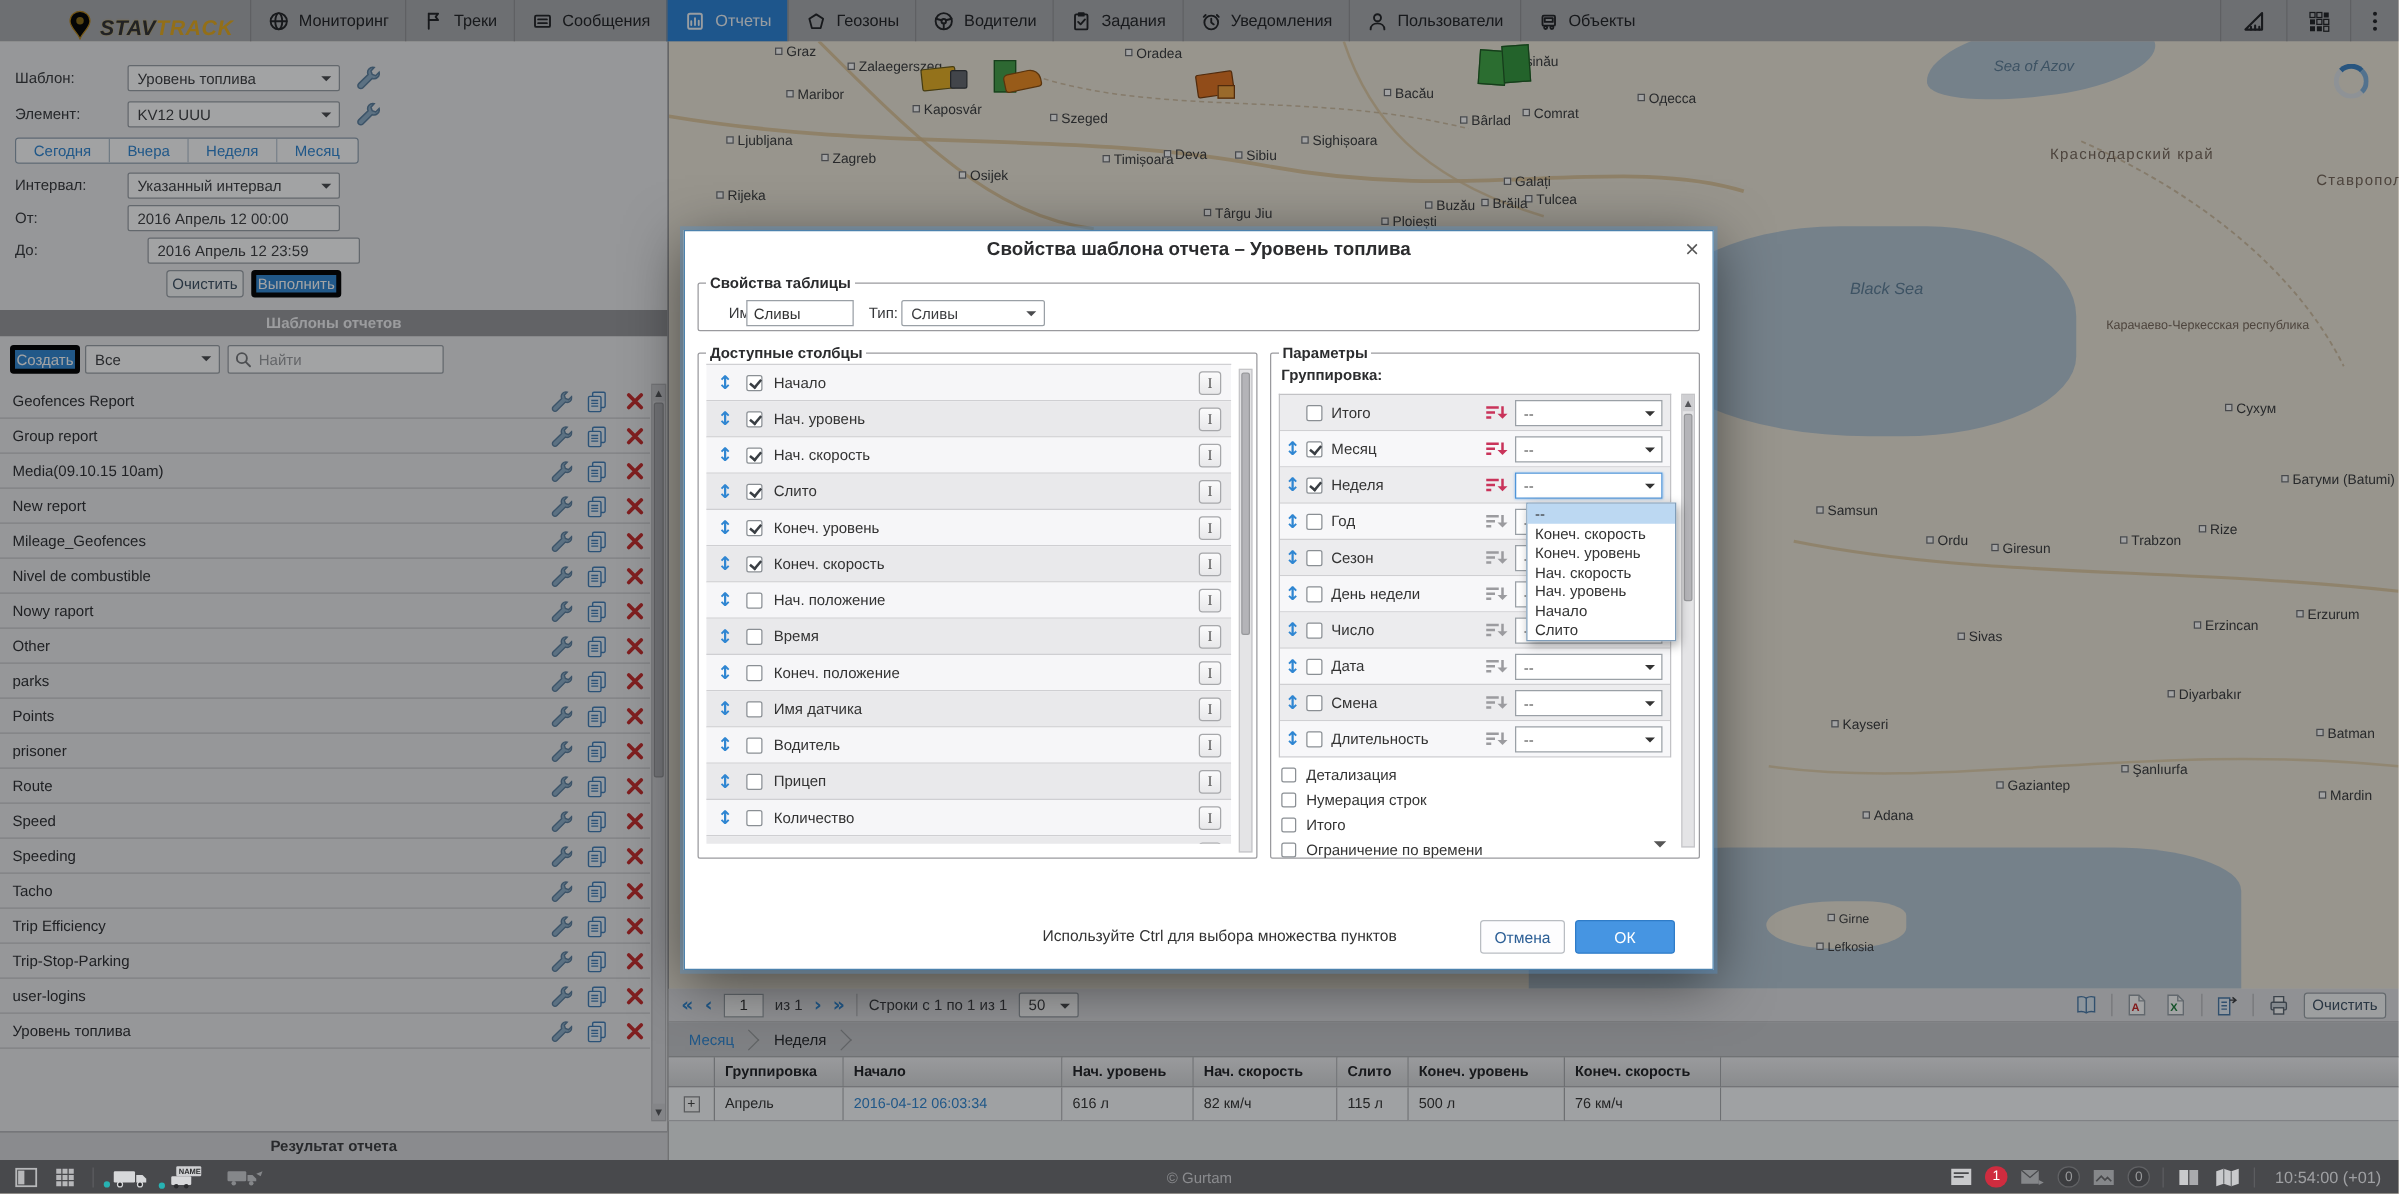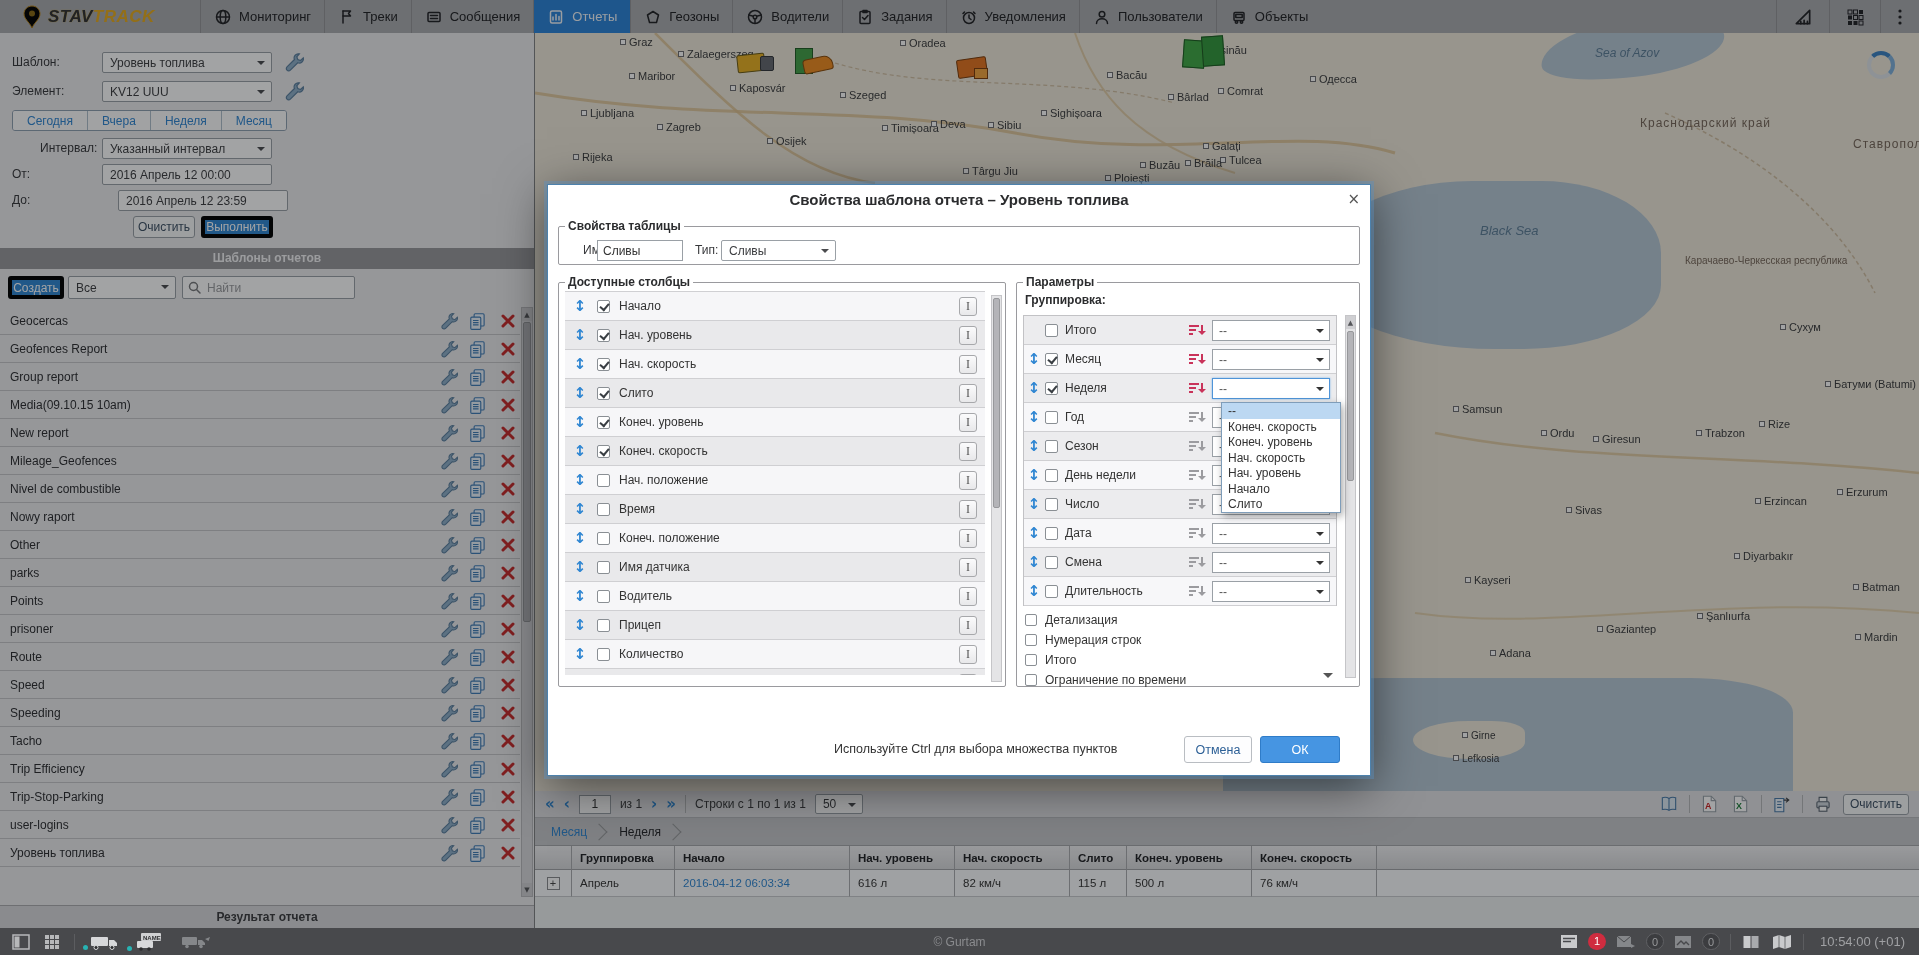--- a/index.html
+++ b/index.html
@@ -2,21 +2,21 @@
 <html><head>
 <meta charset="utf-8">
 <style>
   * { margin:0; padding:0; box-sizing:border-box; }
   html,body { width:1919px; height:955px; overflow:hidden; font-family:"Liberation Sans",sans-serif; background:#efe9da; position:relative; }
   svg { display:block; }
   .ico { stroke:currentColor; fill:none; stroke-width:1.5; stroke-linecap:round; stroke-linejoin:round; }
 
   
   #nav { position:absolute; top:0; left:0; right:0; height:33px; background:#aaabae; display:flex; align-items:stretch; z-index:10; }
-  .logo { width:200px; display:flex; align-items:center; padding-left:20px; gap:4px; }
+  .logo { width:200px; display:flex; align-items:flex-end; padding-left:52px; gap:4px; }
   .brand { font-style:italic; font-weight:bold; font-size:17px; letter-spacing:.5px; }
   .brand .b1 { color:#2f3033; text-shadow:0 0 1px #d7a81e; }
   .brand .b2 { color:#e7ab1d; }
   .nav-item { display:flex; align-items:center; gap:7px; padding:0 13px; border-left:1px solid #939497; font-size:13px; color:#202124; cursor:pointer; }
   .nav-item:last-of-type { border-right:1px solid #939497; }
   .nav-item.active { background:#2b83d8; color:#f1f6fb; }
   .nav-right { margin-left:auto; display:flex; align-items:stretch; }
   .nav-tool { display:flex; align-items:center; padding:0 16px; border-left:1px solid #939497; color:#202124; cursor:pointer; }
 
   
@@ -343,21 +343,21 @@
     </span>
 
   <div class="qgroup">
 
   <div class="qbtn">Сегодня</div>
       <div class="qbtn">Вчера</div>
       <div class="qbtn">Неделя</div>
       <div class="qbtn">Месяц</div>
     </div>
 
-  <span class="fl" style="left:12px; top:108px;margin-left:28px;">Интервал:</span>
+  <span class="fl" style="left:12px; top:108px;">Интервал:</span>
   <div class="select" style="left:102px; top:105px; width:170px;">
       <span>Указанный интервал</span>
     </div>
   <span class="fl" style="left:12px; top:134px;">От:</span>
   <div class="tinput" style="left:102px; top:131px; width:170px;">
       <span>2016 Апрель 12 00:00</span>
     </div>
   <span class="fl" style="left:12px; top:160px;">До:</span>
   <div class="tinput" style="left:118px; top:157px; width:170px;">
       <span>2016 Апрель 12 23:59</span>
@@ -376,40 +376,20 @@
         <svg class="ico" width="15" height="15" viewBox="0 0 15 15">
           <circle cx="6.5" cy="6.5" r="4"></circle>
           <path d="M9.5 9.5L13 13"></path>
         </svg>
       </span>
     <input type="text" placeholder="Найти" style="">
   </div>
 
   <div id="tpl-list">
 
-      <div class="tpl-row">
-      <span class="tpl-name">Geocercas</span>
-      <span class="ticon t-wrench">
-          <svg width="20" height="20" viewBox="0 0 18 18">
-            <path d="M14.2 2.4a3.4 3.4 0 0 0-4 4.6L4.1 13a1.9 1.9 0 1 0 2.7 2.7l6.1-6.1a3.4 3.4 0 0 0 4.5-4l-2.2 2.2-2.3-.8-.8-2.3z" fill="#8fafc9" stroke="#5b7f9e" stroke-width="1"></path>
-          </svg>
-        </span>
-      <span class="ticon t-copy">
-          <svg width="20" height="20" viewBox="0 0 18 18">
-            <rect x="5.5" y="2.5" width="9" height="11" rx="1" fill="#eaf2fb" stroke="#3f7cb6"></rect>
-            <rect x="2.5" y="5.5" width="9" height="11" rx="1" fill="#eaf2fb" stroke="#3f7cb6"></rect>
-            <path d="M4.5 8.5h5M4.5 10.5h5M4.5 12.5h5" stroke="#3f7cb6" stroke-width="1"></path>
-          </svg>
-        </span>
-      <span class="ticon t-del">
-          <svg width="20" height="20" viewBox="0 0 16 16">
-            <path d="M4 4l8 8M12 4l-8 8" stroke="#c92a2a" stroke-width="2.4" stroke-linecap="round"></path>
-          </svg>
-        </span>
-    </div>
       <div class="tpl-row">
       <span class="tpl-name">Geofences Report</span>
       <span class="ticon t-wrench">
           <svg width="20" height="20" viewBox="0 0 18 18">
             <path d="M14.2 2.4a3.4 3.4 0 0 0-4 4.6L4.1 13a1.9 1.9 0 1 0 2.7 2.7l6.1-6.1a3.4 3.4 0 0 0 4.5-4l-2.2 2.2-2.3-.8-.8-2.3z" fill="#8fafc9" stroke="#5b7f9e" stroke-width="1"></path>
           </svg>
         </span>
       <span class="ticon t-copy">
           <svg width="20" height="20" viewBox="0 0 18 18">
             <rect x="5.5" y="2.5" width="9" height="11" rx="1" fill="#eaf2fb" stroke="#3f7cb6"></rect>

